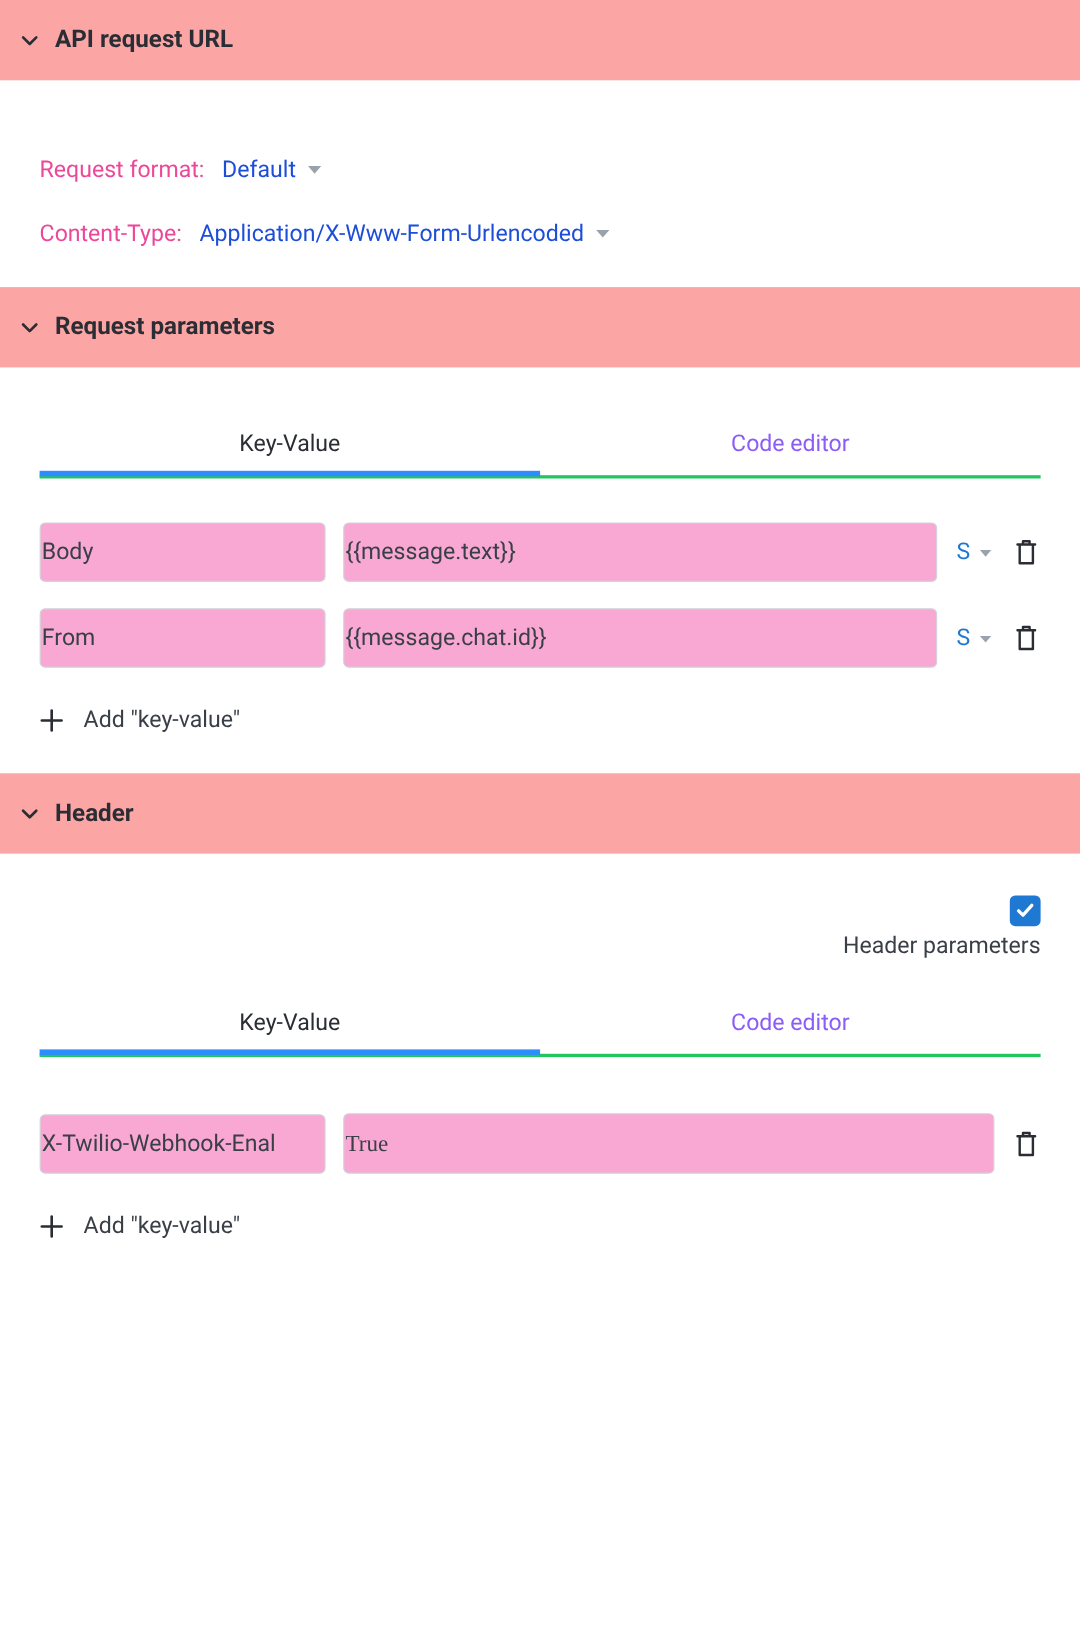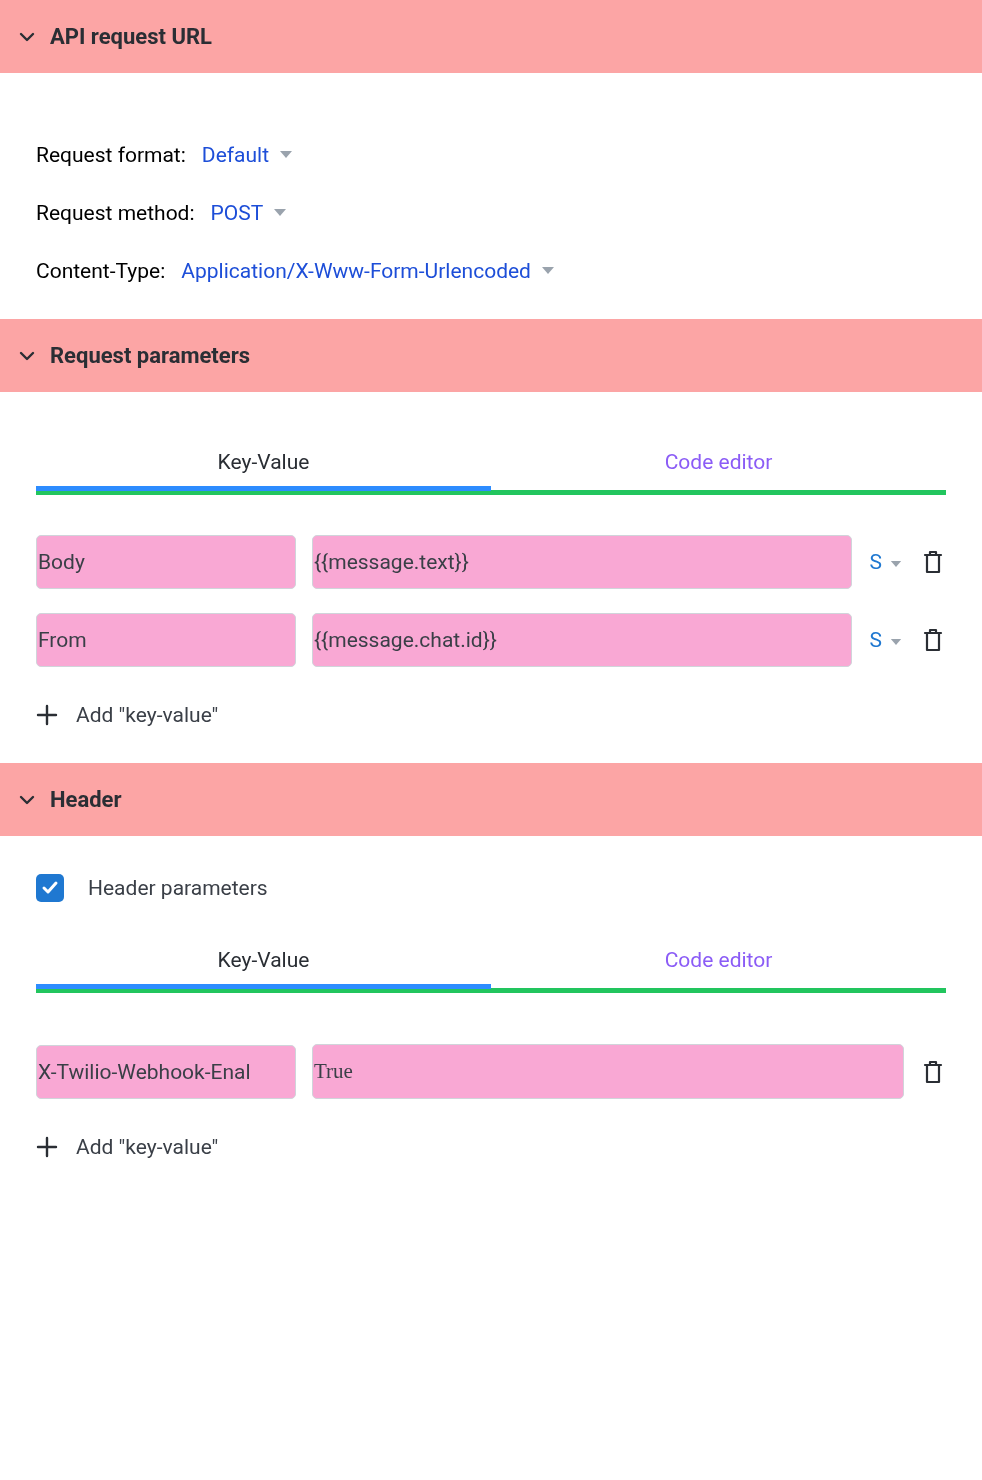--- a/index.html
+++ b/index.html
@@ -44,38 +44,38 @@
       font-family: inherit;
     }
     .field-row {
       display: flex;
       align-items: center;
       gap: 16px;
       margin-top: 34px;
     }
     .field-label {
       font-size: 21px;
-      color: #000000;
+      color: #ec4899;
     }
     .dropdown-value {
       color: #1d4ed8;
       font-size: 21px;
       display: inline-flex;
       align-items: center;
       gap: 10px;
       cursor: pointer;
     }
     .dropdown-caret {
       display: inline-flex;
     }
     .dropdown-caret svg path { fill: #9aa3ad; }
     .tabs {
       display: flex;
       align-items: flex-start;
-      border-bottom: 5px solid #22c55e;
+      border-bottom: 3px solid #22c55e;
       margin-top: 4px;
     }
     .tab {
       flex: 1;
       text-align: center;
       padding: 18px 0 16px 0;
       font-size: 21px;
       color: #8b5cf6;
       cursor: pointer;
       position: relative;
@@ -138,25 +138,26 @@
       cursor: pointer;
       color: #3a3f47;
       font-size: 21px;
     }
     .plus {
       width: 22px; height: 22px;
       display: inline-flex; align-items: center; justify-content: center;
     }
     .check-row {
       display: flex;
-      align-items: center;
-      gap: 24px;
+      align-items: flex-end;
+      gap: 6px;
       font-size: 21px;
       color: #3a3f47;
       margin-top: 2px;
+      flex-direction: column;
     }
     .checkbox {
       width: 28px; height: 28px;
       border-radius: 5px;
       background: #1f78d1;
       display: inline-flex;
       align-items: center; justify-content: center;
       cursor: pointer;
     }
     .headers-tabs { margin-top: 28px; }
@@ -182,31 +183,20 @@
     <span class="dropdown-value">
       <span>Default</span>
       <span class="dropdown-caret">
         <svg width="14" height="10" viewBox="0 0 14 10">
             <path d="M1 1 L7 8 L13 1 Z"></path>
           </svg>
       </span>
     </span>
   </div>
 
-  <div class="field-row">
-    <span class="field-label">Request method:</span>
-    <span class="dropdown-value">
-      <span>POST</span>
-      <span class="dropdown-caret">
-        <svg width="14" height="10" viewBox="0 0 14 10">
-            <path d="M1 1 L7 8 L13 1 Z"></path>
-          </svg>
-      </span>
-    </span>
-  </div>
 
   <div class="field-row">
     <span class="field-label">Content-Type:</span>
     <span class="dropdown-value">
       <span>Application/X-Www-Form-Urlencoded</span>
       <span class="dropdown-caret">
         <svg width="14" height="10" viewBox="0 0 14 10">
             <path d="M1 1 L7 8 L13 1 Z"></path>
           </svg>
       </span>

